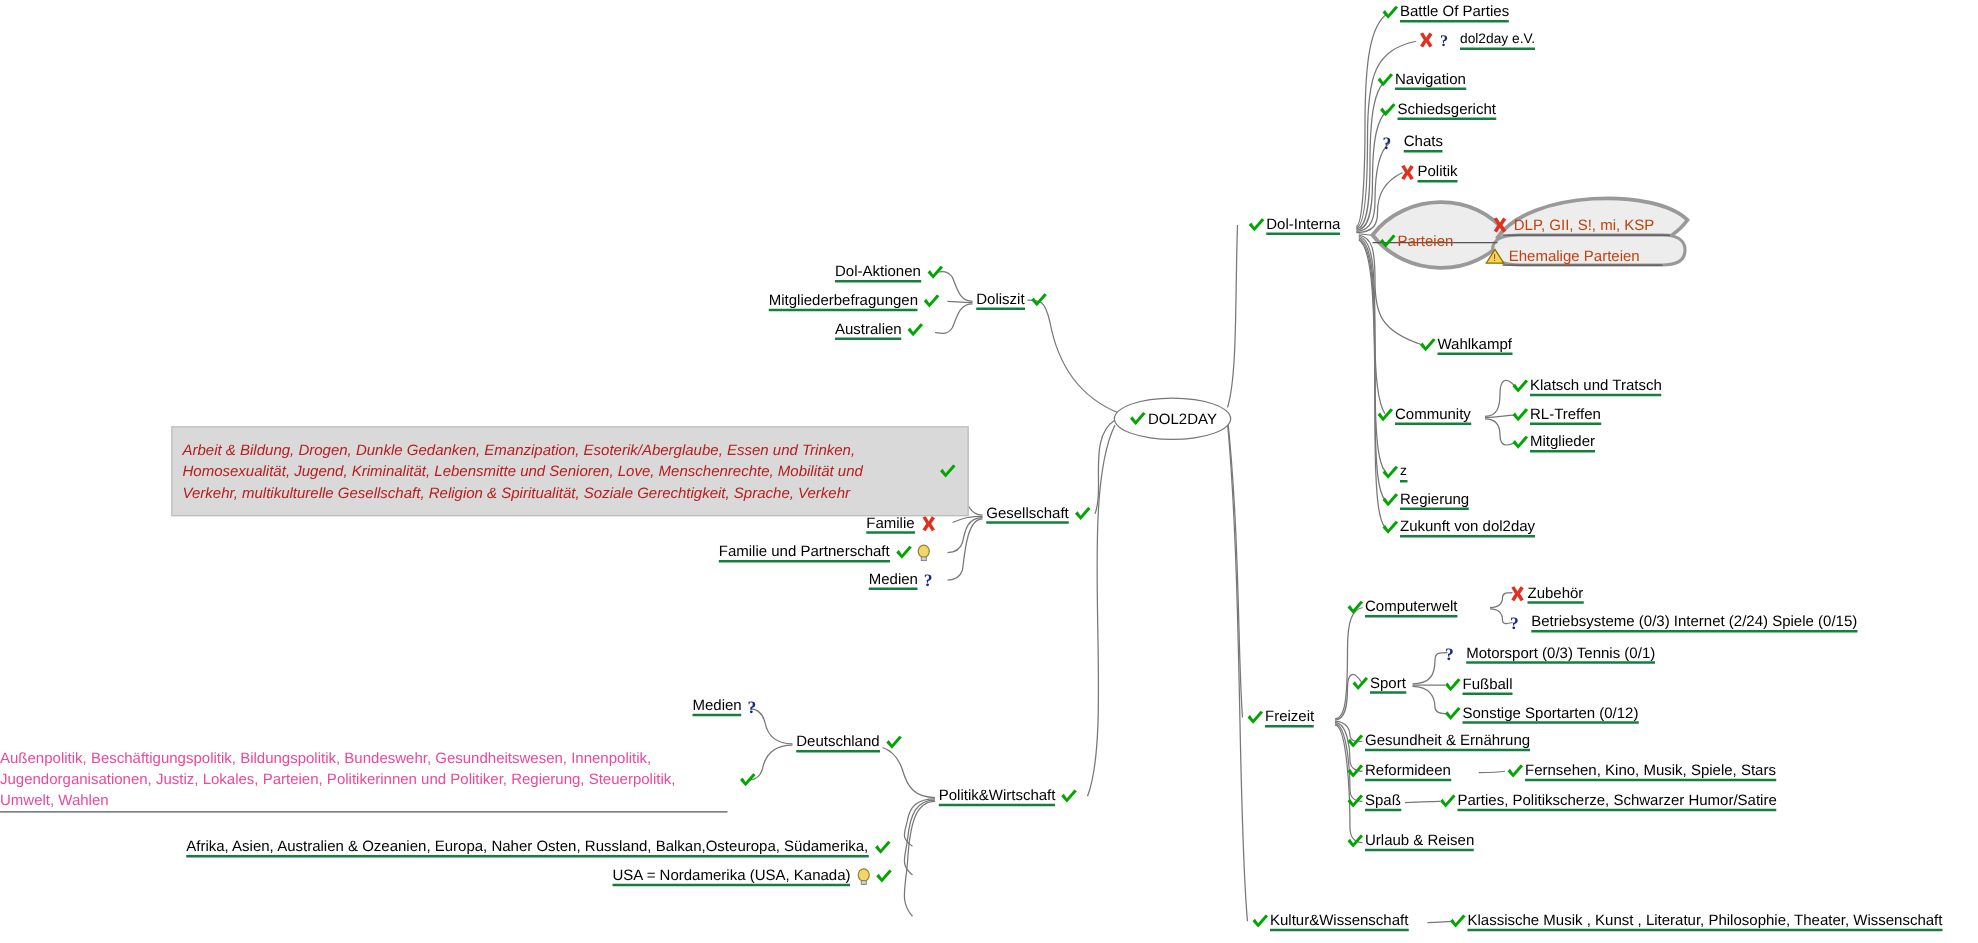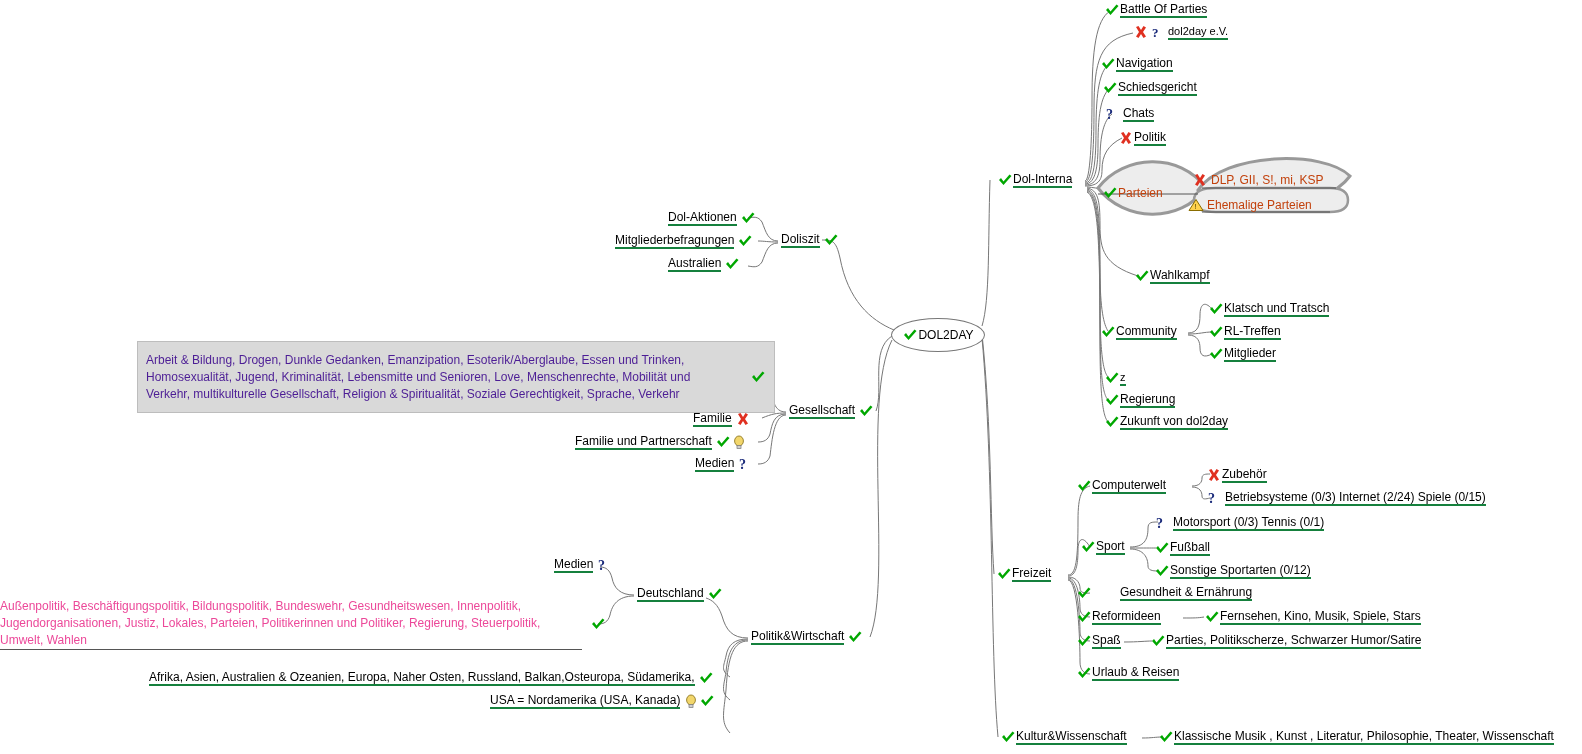--- a/index.html
+++ b/index.html
@@ -19,22 +19,22 @@
   .ico svg{display:block;}
   .gap-l{margin-left:3px;}
 
   
   .root{position:absolute;border:1px solid #777;border-radius:50%;
         background:#fff;display:flex;align-items:center;justify-content:center;
         font-size:12px;color:#000;}
 
   
   .graybox{position:absolute;background:#d9d9d9;border:1px solid #bdbdbd;
-           font-size:12px;color:#4c1d95;line-height:17px;padding:6px 8px;
-           display:flex;align-items:center;}
+           font-size:12px;color:#b91c1c;line-height:17px;padding:6px 8px;
+           display:flex;align-items:center;font-style:italic;}
   .plainbox{position:absolute;background:transparent;font-size:12px;color:#ec4899;
             line-height:17px;display:flex;align-items:center;}
   .plainbox .lines{border-bottom:1px solid #555;}
 
   
   .cloudwrap{position:absolute;}
   .cloudlabel{position:absolute;font-size:12px;color:#c2410c;display:flex;align-items:center;
               white-space:nowrap;}
 </style>
 </head>
@@ -355,21 +355,21 @@
   </div>
   <div class="node ul" style="left:1154px;top:563px;">
     <span class="ico">
         <svg width="16" height="14" viewBox="0 0 16 14">
           <path d="M2 7 L4 5 L6.5 8.5 L12.5 1.5 L14.5 3 L6.5 12 Z" fill="#00a700"></path>
         </svg>
       </span>
     <span class="txt">Sonstige Sportarten (0/12)</span>
   </div>
 
-  <div class="node ul" style="left:1076px;top:585px;gap:28px;">
+  <div class="node ul" style="left:1076px;top:585px;">
     <span class="ico">
         <svg width="16" height="14" viewBox="0 0 16 14">
           <path d="M2 7 L4 5 L6.5 8.5 L12.5 1.5 L14.5 3 L6.5 12 Z" fill="#00a700"></path>
         </svg>
       </span>
     <span class="txt">Gesundheit &amp; Ernährung</span>
   </div>
 
   <div class="node ul" style="left:1076px;top:609px;">
     <span class="ico">

